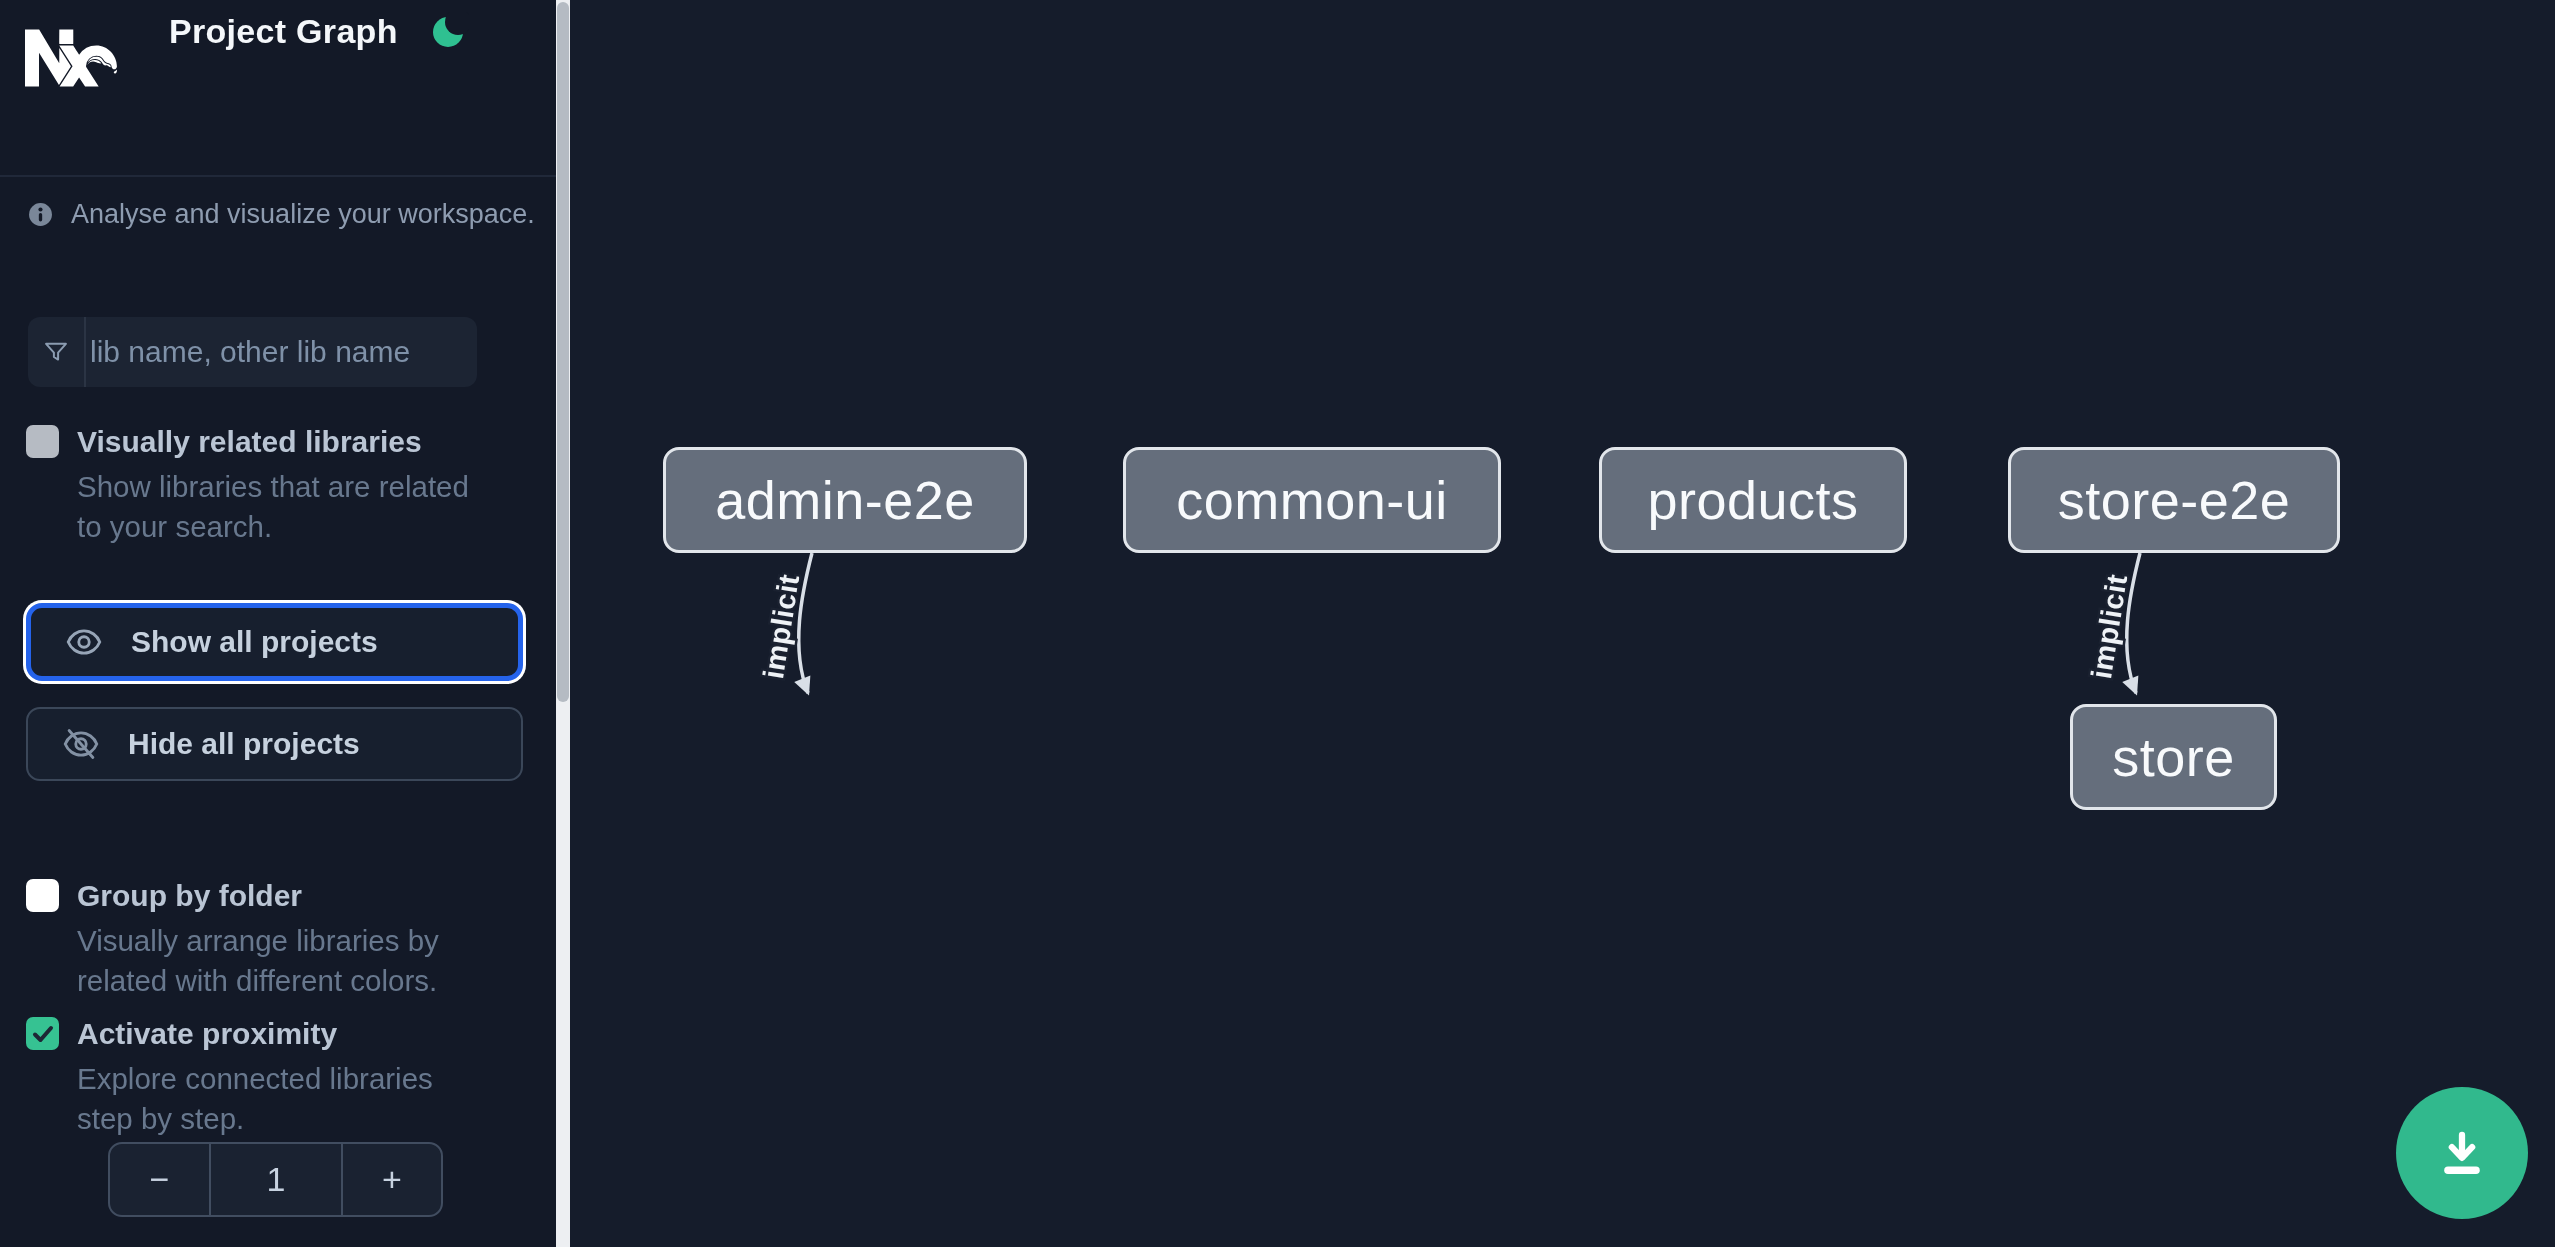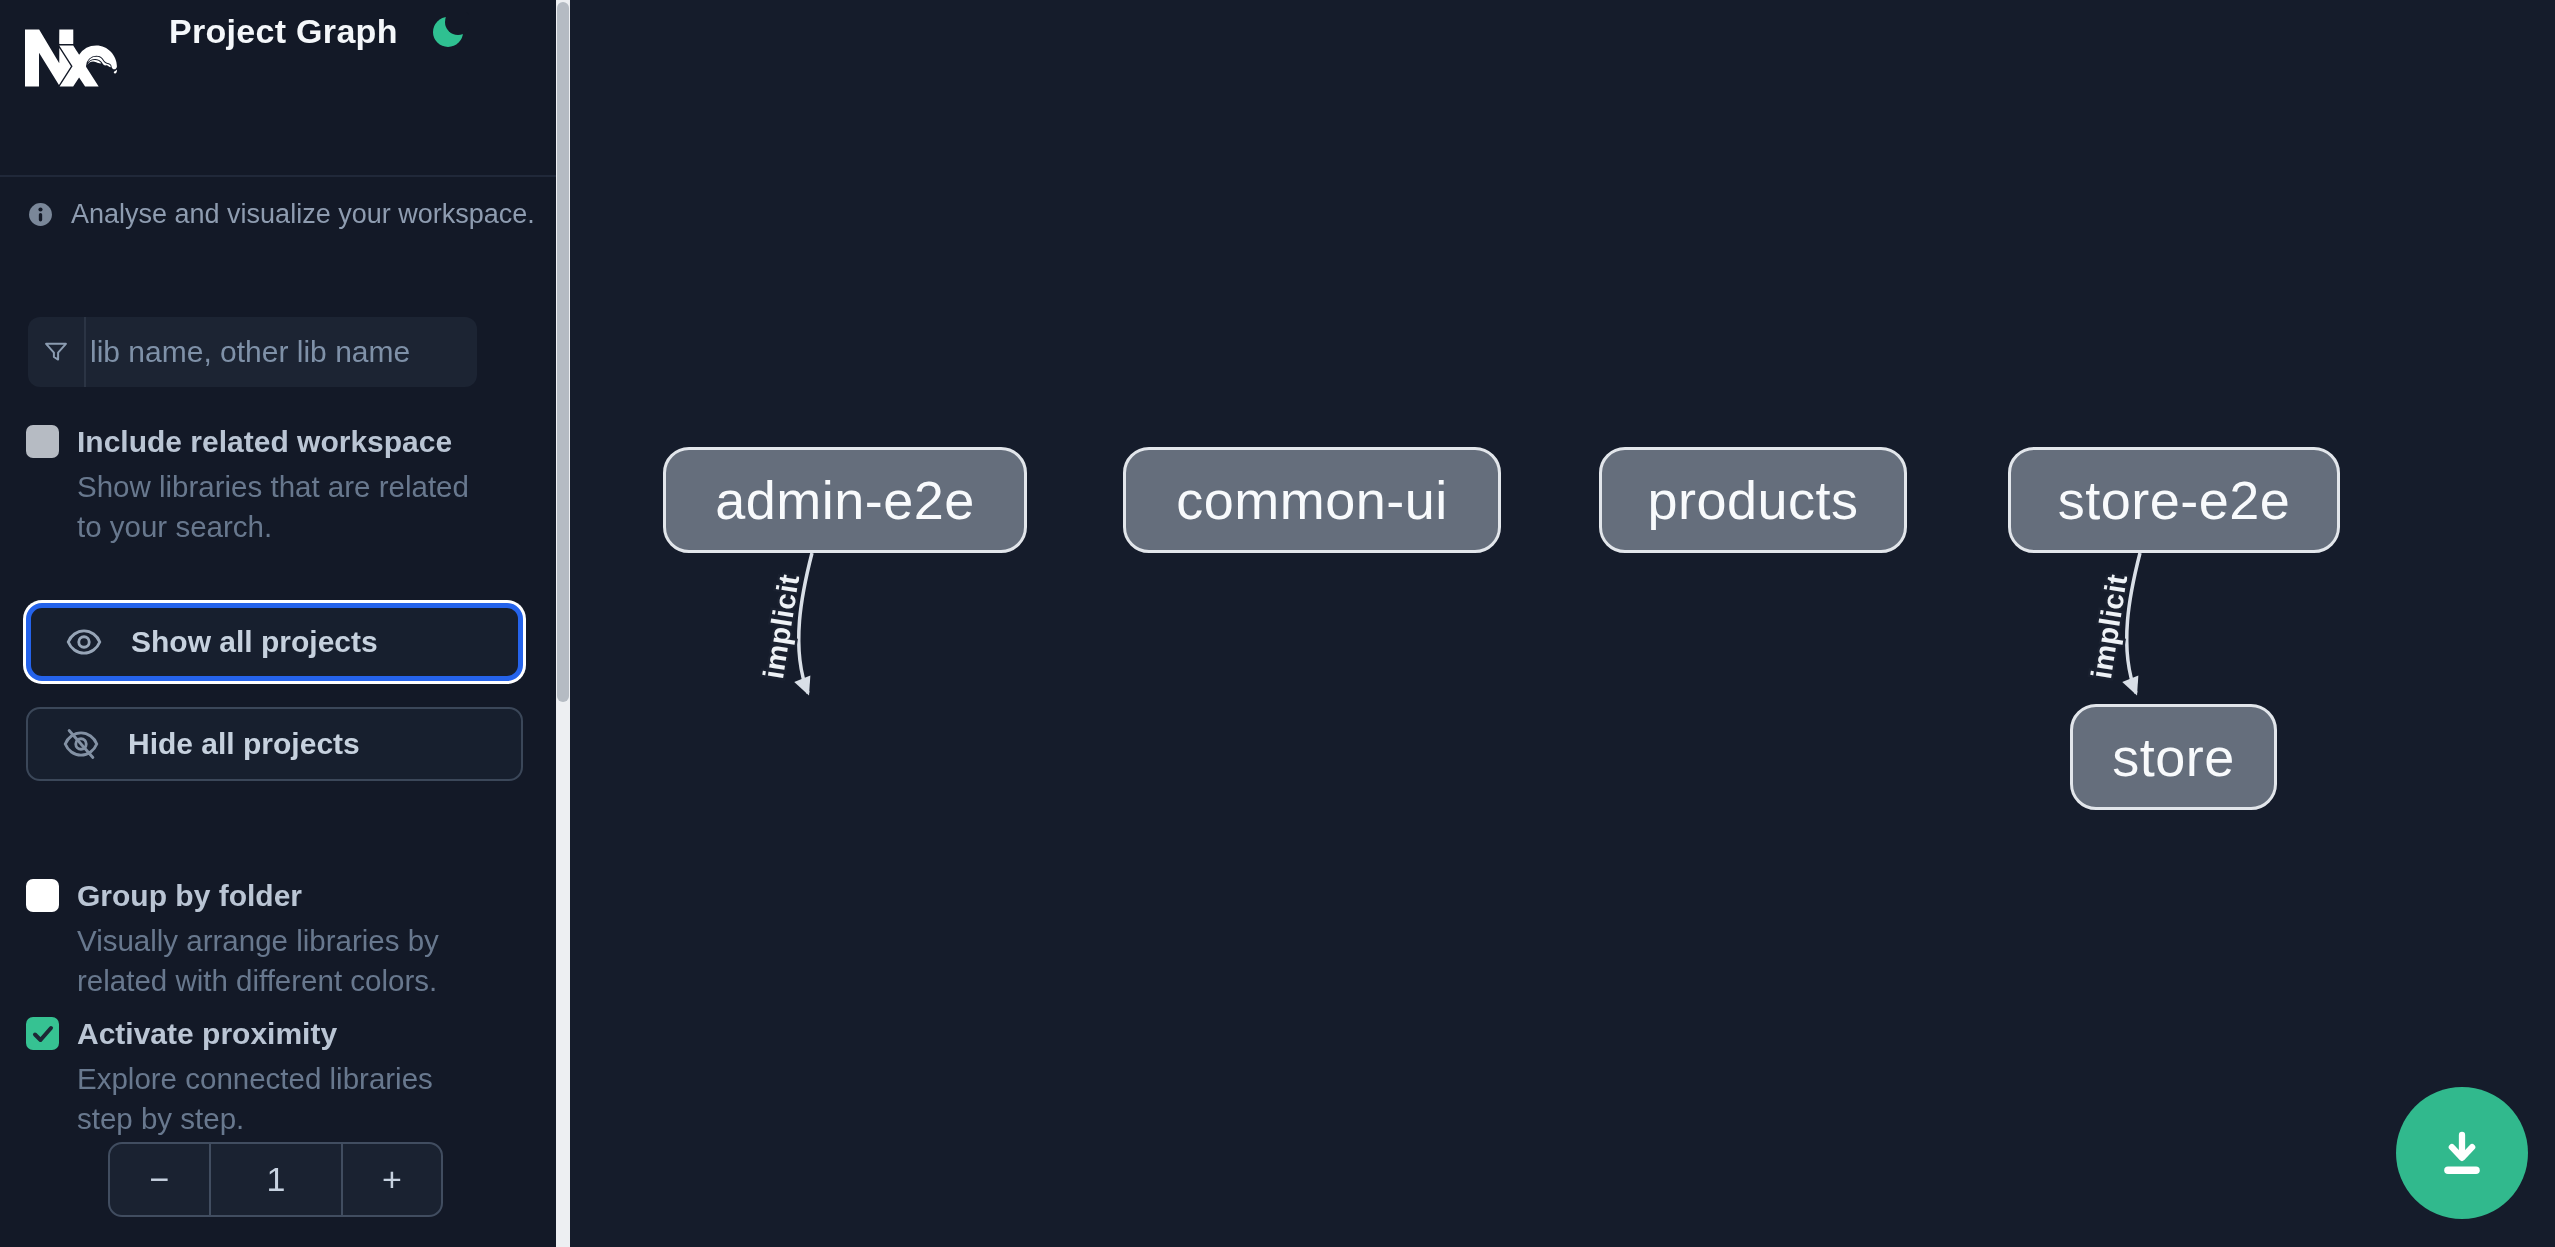--- a/index.html
+++ b/index.html
@@ -55,21 +55,21 @@
 
   
   .resizer { position:relative; width:14px; flex:none; height:100%; background:#edeff2; cursor:col-resize; }
   .scroll-thumb { position:absolute; top:2px; left:1px; width:12px; height:700px; background:#b5bbc3; border-radius:7px; }
 
   
   .canvas { position:relative; flex:1; height:100%; background:#151c2b; overflow:hidden; }
   .edges { position:absolute; inset:0; }
   .edge-label { font-family:"Liberation Sans", sans-serif; font-size:29px; font-weight:700;
                 fill:#eef2f6; stroke:#1a2130; stroke-width:5px; paint-order:stroke; text-anchor:middle; letter-spacing:.5px; }
-  .node { position:absolute; background:#656e7c; border:3px solid #e2e6eb; border-radius:26px;
+  .node { position:absolute; background:#656e7c; border:3px solid #e2e6eb; border-radius:16px;
           display:flex; align-items:center; justify-content:center;
           color:#f8fafc; font-size:54px; letter-spacing:.5px; cursor:pointer; }
 
   .fab { position:absolute; right:27px; bottom:28px; width:132px; height:132px; border-radius:50%;
          background:#31b98d; border:none; display:flex; align-items:center; justify-content:center; cursor:pointer; }
 </style>
 </head>
 <body>
 
 <div class="app">
@@ -103,21 +103,21 @@
         <svg width="28" height="28" viewBox="0 0 24 24" fill="none" stroke="#8b9cb1" stroke-width="1.7" stroke-linejoin="round" stroke-linecap="round">
           <path d="M3.5 5h17l-6.7 7.6v5.9l-3.6-2.2v-3.7z"></path>
         </svg>
       </span>
       <input type="text" placeholder="lib name, other lib name" style="">
     </div>
 
     <label class="opt-row include">
       <span class="cbx gray"></span>
       <span class="opt-text">
-        <span class="opt-label">Include related workspace</span>
+        <span class="opt-label">Visually related libraries</span>
         <div class="opt-desc">Show libraries that are related to your search.</div>
       </span>
     </label>
 
     <button class="sb-btn btn-show">
       <svg width="38" height="38" viewBox="0 0 24 24" fill="none" stroke="#97a5b7" stroke-width="1.8">
         <path d="M2.05 12C3.7 7.9 7.5 5 12 5s8.3 2.9 9.95 7c-1.65 4.1-5.45 7-9.95 7s-8.3-2.9-9.95-7z"></path>
         <circle cx="12" cy="12" r="3.3"></circle>
       </svg>
       <span>Show all projects</span>

